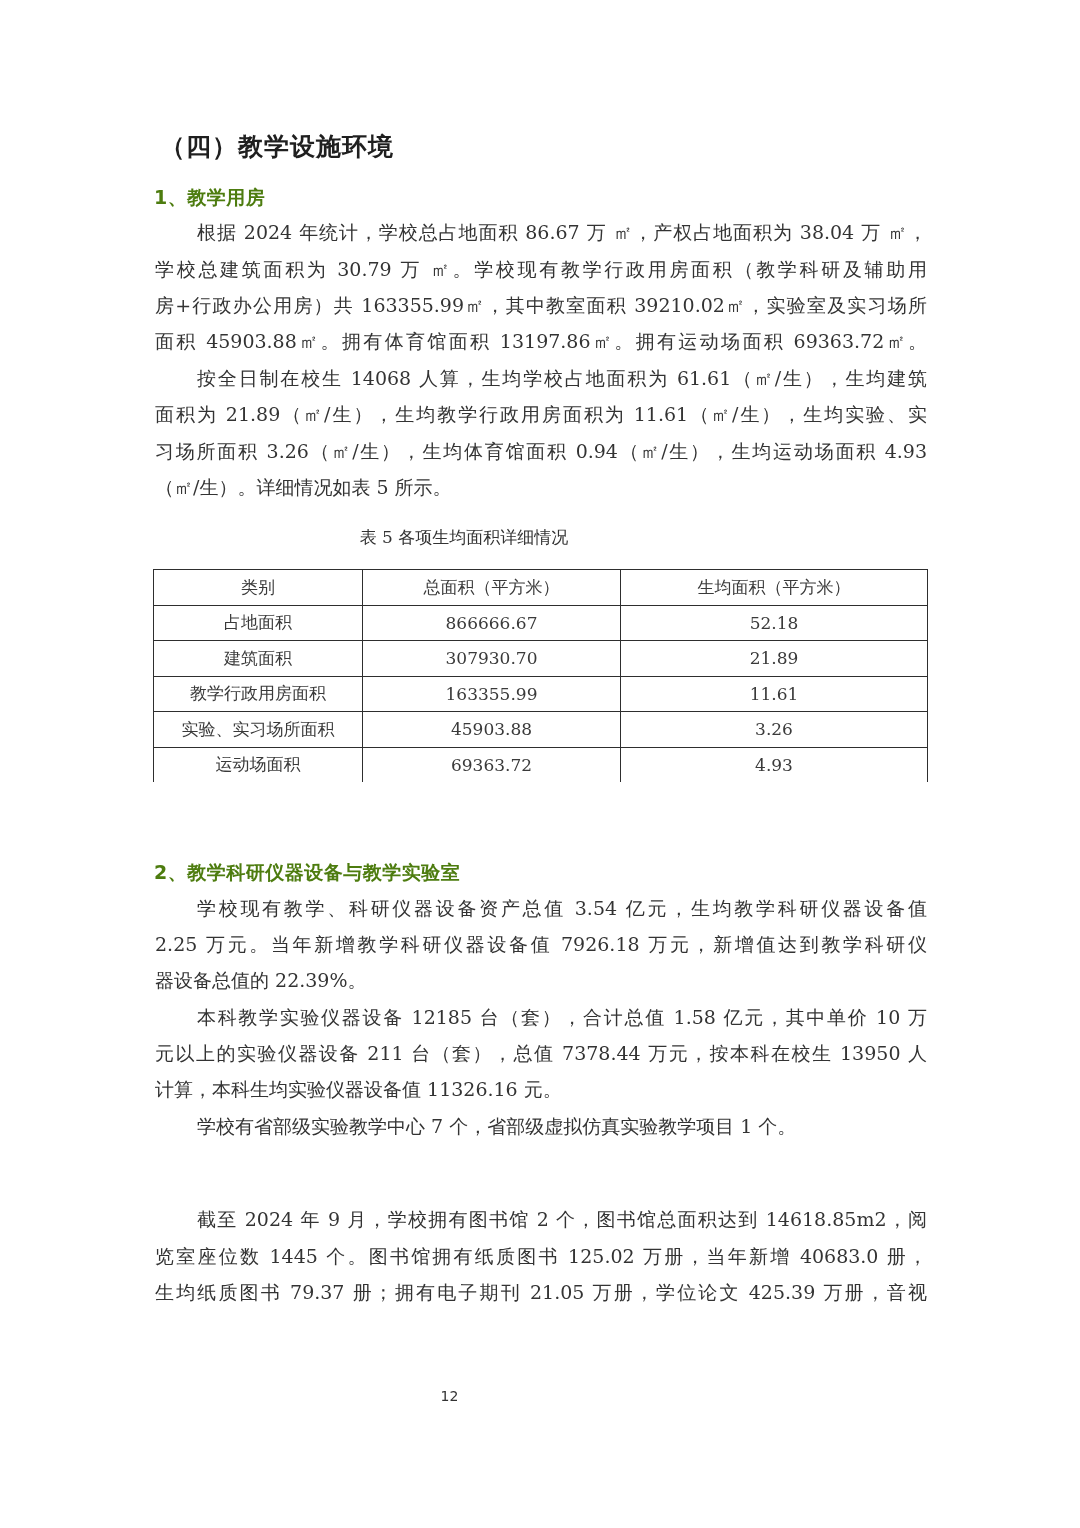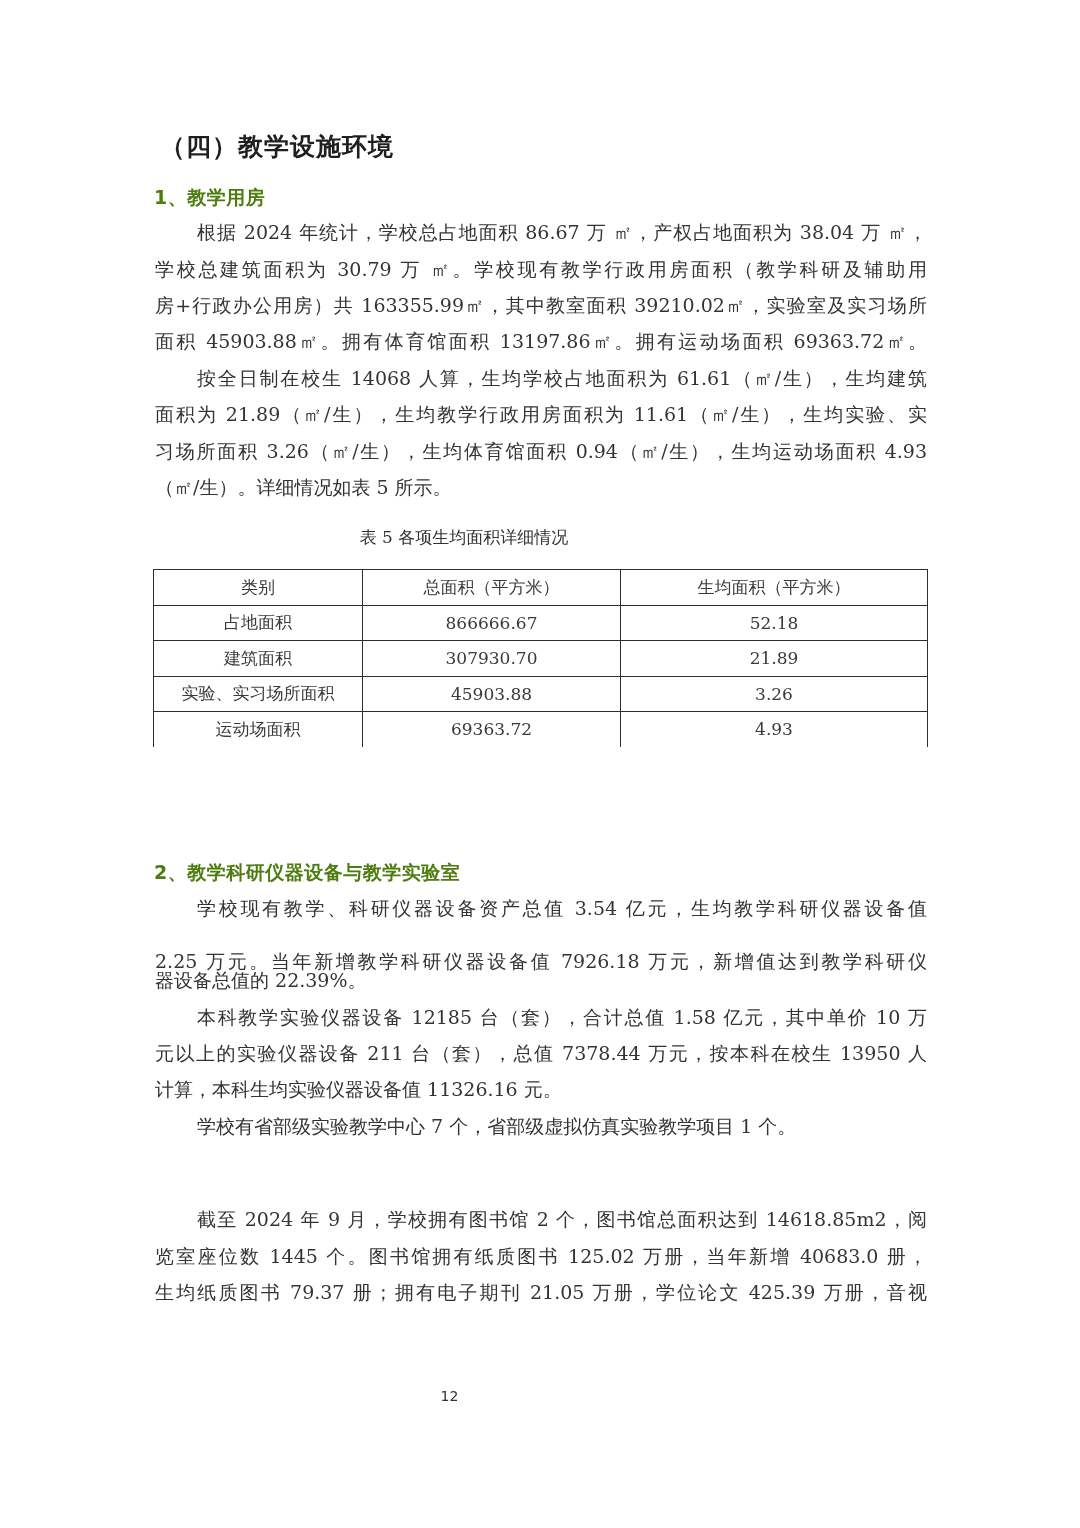--- a/index.html
+++ b/index.html
@@ -91,37 +91,42 @@
       <td>占地面积</td>
       <td>866666.67</td>
       <td>52.18</td>
     </tr>
     <tr>
       <td>建筑面积</td>
       <td>307930.70</td>
       <td>21.89</td>
     </tr>
     <tr>
+      <td>教学行政用房面积</td>
+      <td>163355.99</td>
+      <td>11.61</td>
+    </tr>
+    <tr>
       <td>实验、实习场所面积</td>
       <td>45903.88</td>
       <td>3.26</td>
     </tr>
     <tr>
       <td>运动场面积</td>
       <td>69363.72</td>
       <td>4.93</td>
     </tr>
   </tbody>
     </table>
 
   <div class="h-sub" style="top:860px;">2、教学科研仪器设备与教学实验室</div>
 
   <div>
     <div class="line indent" style="top:896px;">学校现有教学、科研仪器设备资产总值 3.54 亿元，生均教学科研仪器设备值</div>
-    <div class="line" style="top:932px;margin-top:17px;">2.25 万元。当年新增教学科研仪器设备值 7926.18 万元，新增值达到教学科研仪</div>
+    <div class="line" style="top:932px;">2.25 万元。当年新增教学科研仪器设备值 7926.18 万元，新增值达到教学科研仪</div>
     <div class="line last" style="top:968px;">器设备总值的 22.39%。</div>
   </div>
 
   <div>
     <div class="line indent" style="top:1005px;">本科教学实验仪器设备 12185 台（套），合计总值 1.58 亿元，其中单价 10 万</div>
     <div class="line" style="top:1041px;">元以上的实验仪器设备 211 台（套），总值 7378.44 万元，按本科在校生 13950 人</div>
     <div class="line last" style="top:1077px;">计算，本科生均实验仪器设备值 11326.16 元。</div>
   </div>
 
   <div>

